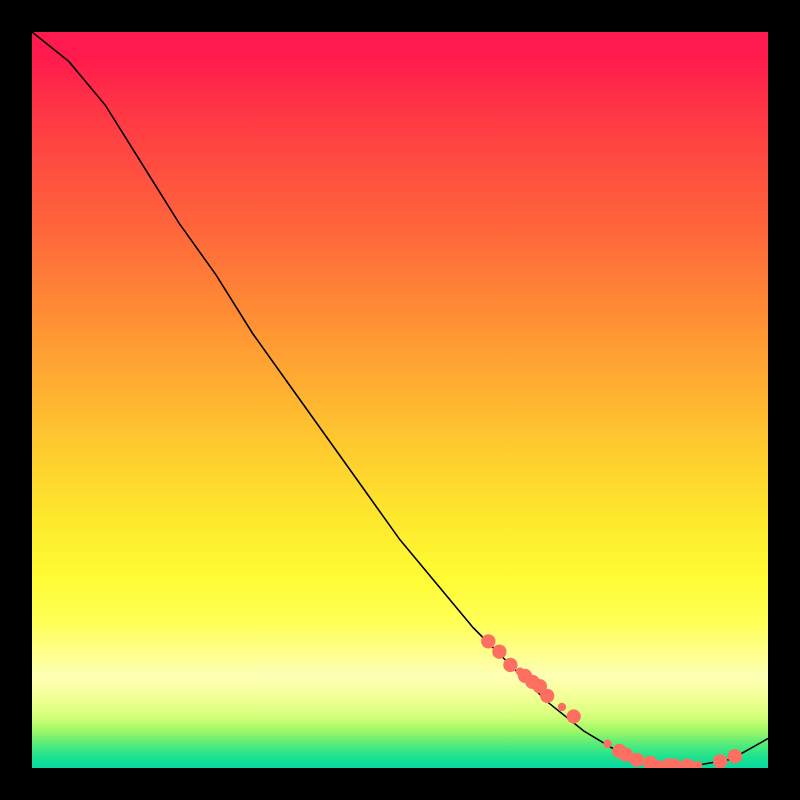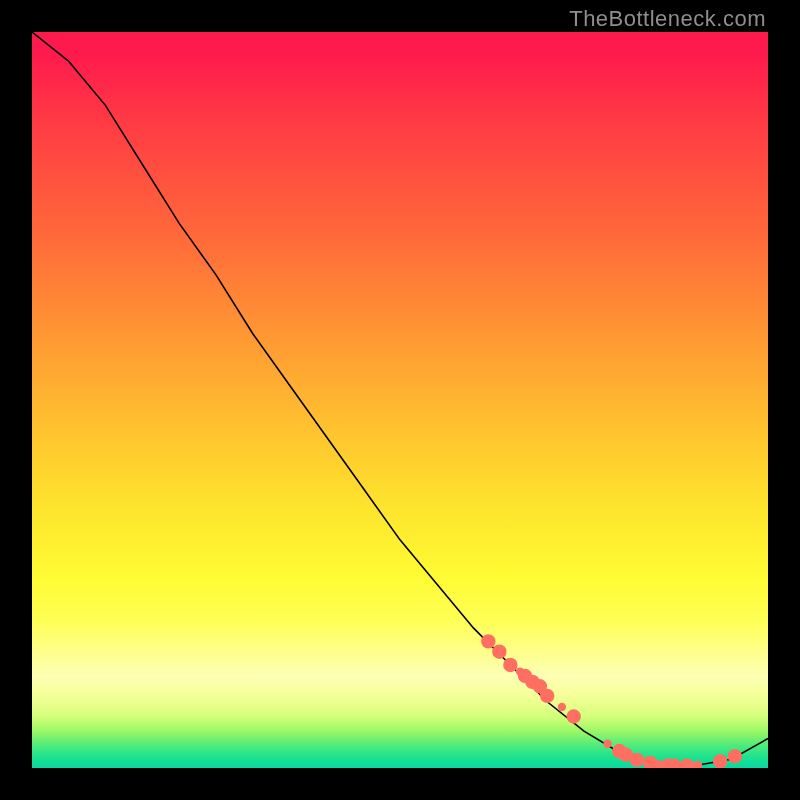--- a/index.html
+++ b/index.html
@@ -62,21 +62,20 @@
     height: 736px;
   }
 </style>
 </head>
 <body>
 
 <div class="stage">
 
   <div class="plot"></div>
 
-  <div class="attribution">TheBottleneck.com</div>
 
   <svg class="overlay" viewBox="0 0 736 736" preserveAspectRatio="none">
     <path id="curve-path" fill="none" stroke="#000" stroke-width="1.6" d="M0.00 0.00 L36.80 29.44 L73.60 73.60 L110.40 132.48 L147.20 191.36 L184.00 242.88 L220.80 301.76 L257.60 353.28 L294.40 404.80 L331.20 456.32 L368.00 507.84 L404.80 552.00 L441.60 596.16 L478.40 632.96 L515.20 669.76 L552.00 699.20 L588.80 721.28 L625.60 732.32 L662.40 733.79 L699.20 727.17 L736.00 706.56 "></path>
     <g id="markers">
         <circle cx="456.32" cy="609.41" r="7.2" fill="#ff6f61"></circle>
         <circle cx="467.36" cy="619.71" r="7.2" fill="#ff6f61"></circle>
         <circle cx="478.40" cy="632.96" r="7.2" fill="#ff6f61"></circle>
         <circle cx="487.97" cy="639.58" r="4.2" fill="#ff6f61"></circle>
         <circle cx="493.12" cy="644.00" r="7.2" fill="#ff6f61"></circle>
         <circle cx="500.48" cy="649.89" r="7.2" fill="#ff6f61"></circle>

